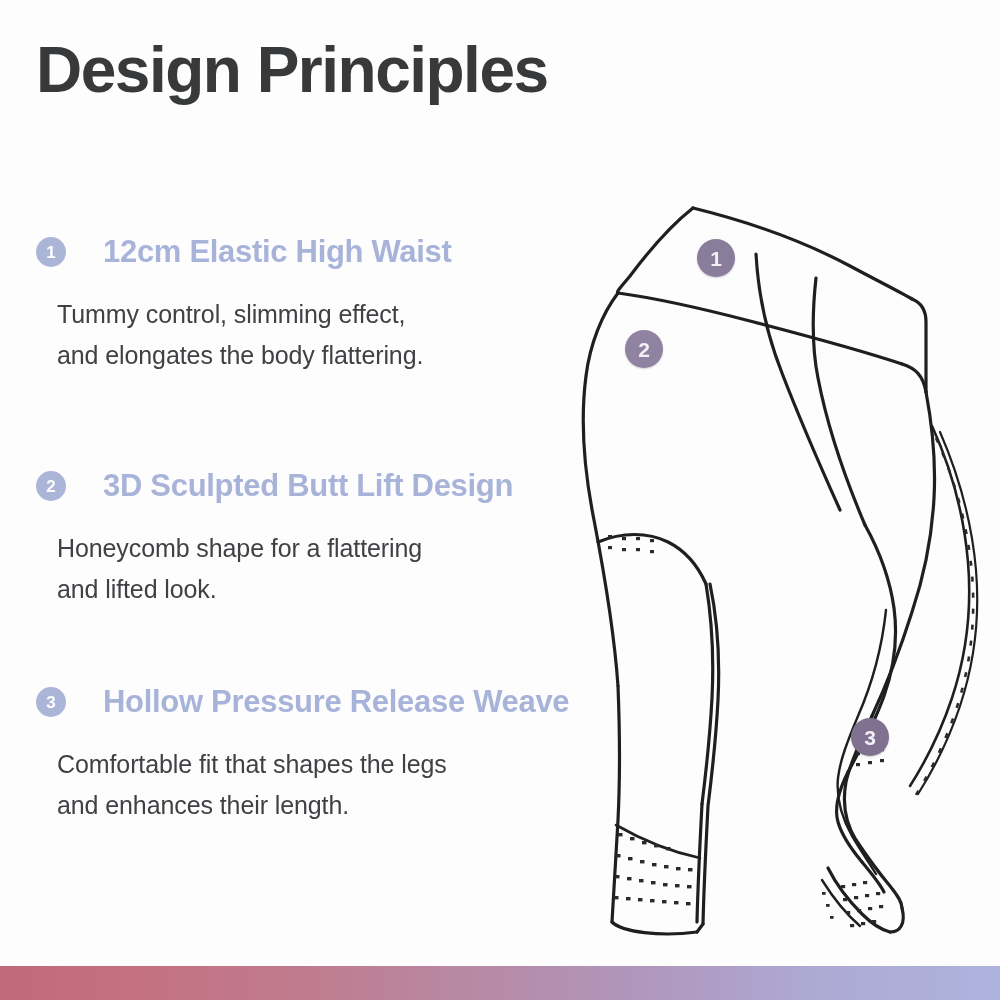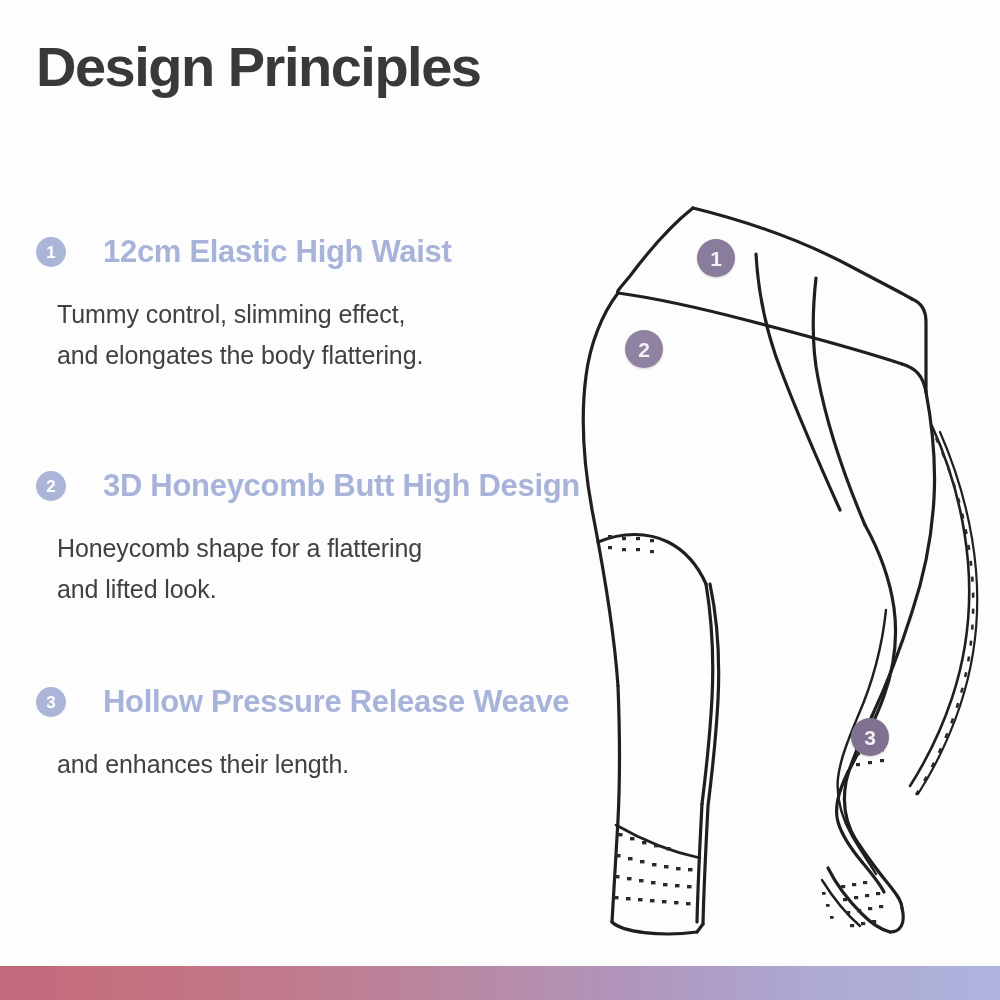--- a/index.html
+++ b/index.html
@@ -20,21 +20,21 @@
     width: 1000px;
     height: 1000px;
     background: #fdfdfd;
   }
 
   
   #page-title {
     position: absolute;
     left: 36px;
     top: 38px;
-    font-size: 56px;
+    font-size: 64px;
     font-weight: 700;
     letter-spacing: -1.5px;
     color: #37393b;
     line-height: 1.02;
     white-space: nowrap;
   }
 
   
   .principle {
     position: absolute;
@@ -144,34 +144,35 @@
     </div>
     <div class="principle-body">
       <span class="line">Tummy control, slimming effect,</span>
       <span class="line">and elongates the body flattering.</span>
     </div>
   </div>
 
   <div class="principle" id="principle-2">
     <div class="principle-head">
       <div class="badge">2</div>
-      <div class="principle-title">3D Honeycomb Butt High Design</div>
+      <div class="principle-title">3D Sculpted Butt Lift Design</div>
     </div>
     <div class="principle-body">
       <span class="line">Honeycomb shape for a flattering</span>
       <span class="line">and lifted look.</span>
     </div>
   </div>
 
   <div class="principle" id="principle-3">
     <div class="principle-head">
       <div class="badge">3</div>
       <div class="principle-title">Hollow Pressure Release Weave</div>
     </div>
     <div class="principle-body">
+      <span class="line">Comfortable fit that shapes the legs</span>
       <span class="line">and enhances their length.</span>
     </div>
   </div>
 
   <div id="illustration">
     <svg width="450" height="760" viewBox="0 0 450 760" xmlns="http://www.w3.org/2000/svg">
       <g fill="none" stroke="#1f1f1f" stroke-width="3.2" stroke-linecap="round" stroke-linejoin="round">
 
         <path d="M133 28 C 190 42, 245 62, 290 86 C 320 102, 340 112, 352 119"></path>
 

